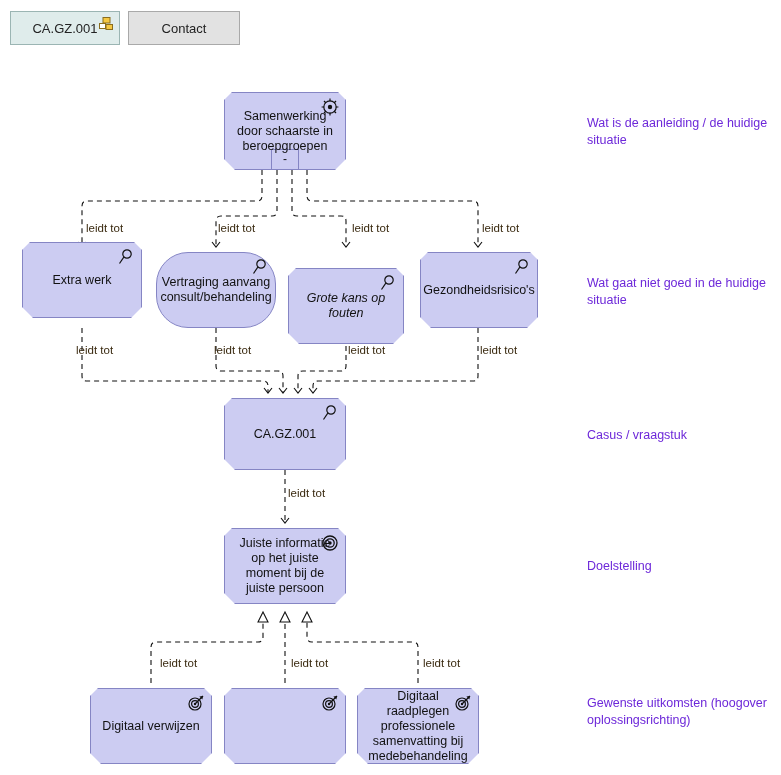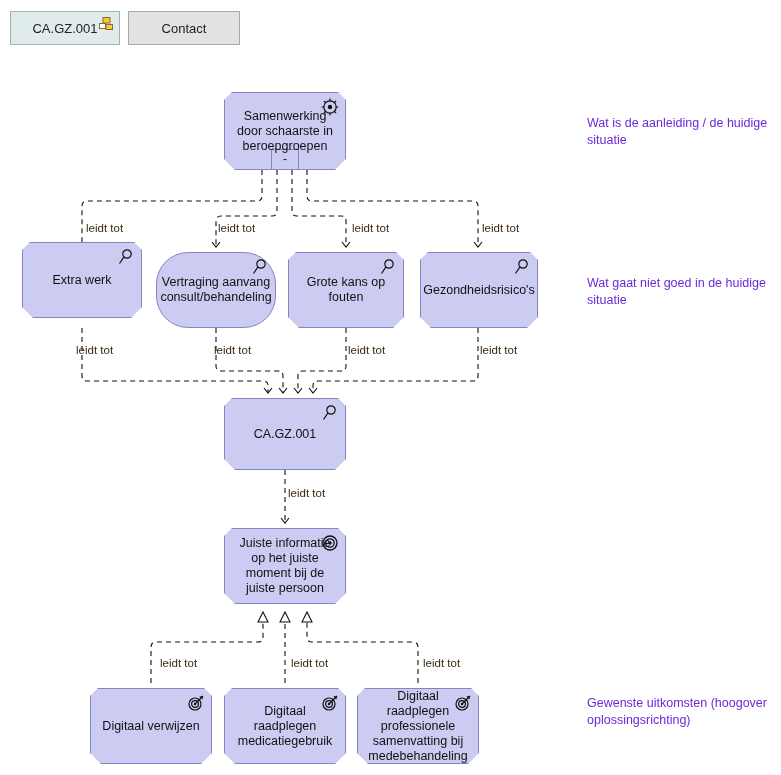--- a/index.html
+++ b/index.html
@@ -224,21 +224,21 @@
   <div class="node" style="left:156px; top:252px; width:120px; height:76px;border-radius:32px;">
     <span class="node-icon">
       <svg width="18" height="18" viewBox="0 0 18 18">
         <circle cx="10" cy="6" r="4.2" fill="none" stroke="#111" stroke-width="1.2"></circle>
         <line x1="6.8" y1="9.2" x2="2.5" y2="15.5" stroke="#111" stroke-width="1.2"></line>
       </svg>
     </span>
     <span class="label">Vertraging aanvang consult/behandeling</span>
   </div>
 
-  <div class="node" style="left:288px; top:252px; width:116px; height:76px;">
+  <div class="node" style="left:288px; top:268px; width:116px; height:76px;font-style:italic;">
     <span class="node-icon">
       <svg width="18" height="18" viewBox="0 0 18 18">
         <circle cx="10" cy="6" r="4.2" fill="none" stroke="#111" stroke-width="1.2"></circle>
         <line x1="6.8" y1="9.2" x2="2.5" y2="15.5" stroke="#111" stroke-width="1.2"></line>
       </svg>
     </span>
     <span class="label">Grote kans op fouten</span>
   </div>
 
   <div class="node" style="left:420px; top:252px; width:118px; height:76px;border-radius:7px;">
@@ -288,21 +288,20 @@
   <div class="node" style="left:224px; top:688px; width:122px; height:76px;">
     <span class="node-icon">
       <svg width="18" height="18" viewBox="0 0 18 18">
         <circle cx="8" cy="10" r="6" fill="none" stroke="#111" stroke-width="1.2"></circle>
         <circle cx="8" cy="10" r="3.4" fill="none" stroke="#111" stroke-width="1.2"></circle>
         <circle cx="8" cy="10" r="1.2" fill="#111"></circle>
         <line x1="8" y1="10" x2="16" y2="2" stroke="#111" stroke-width="1.3"></line>
         <path d="M16,2 L12.4,2.6 L15.4,5.6 z" fill="#111"></path>
       </svg>
     </span>
-    <span class="label">Digitaal raadplegen medicatiegebruik</span>
   </div>
 
   <div class="node" style="left:357px; top:688px; width:122px; height:76px;">
     <span class="node-icon">
       <svg width="18" height="18" viewBox="0 0 18 18">
         <circle cx="8" cy="10" r="6" fill="none" stroke="#111" stroke-width="1.2"></circle>
         <circle cx="8" cy="10" r="3.4" fill="none" stroke="#111" stroke-width="1.2"></circle>
         <circle cx="8" cy="10" r="1.2" fill="#111"></circle>
         <line x1="8" y1="10" x2="16" y2="2" stroke="#111" stroke-width="1.3"></line>
         <path d="M16,2 L12.4,2.6 L15.4,5.6 z" fill="#111"></path>
@@ -322,15 +321,17 @@
   <span class="edge-label" style="left:480px; top:344px;">leidt tot</span>
 
   <span class="edge-label" style="left:288px; top:487px;">leidt tot</span>
 
   <span class="edge-label" style="left:160px; top:657px;">leidt tot</span>
   <span class="edge-label" style="left:291px; top:657px;">leidt tot</span>
   <span class="edge-label" style="left:423px; top:657px;">leidt tot</span>
 
   <div class="annotation" style="top:115px;">Wat is de aanleiding / de huidige situatie</div>
   <div class="annotation" style="top:275px;">Wat gaat niet goed in de huidige situatie</div>
+  <div class="annotation" style="top:427px;">Casus / vraagstuk</div>
+  <div class="annotation" style="top:558px;">Doelstelling</div>
   <div class="annotation" style="top:695px;">Gewenste uitkomsten (hoogover oplossingsrichting)</div>
 
 </div>
 
 </body></html>

